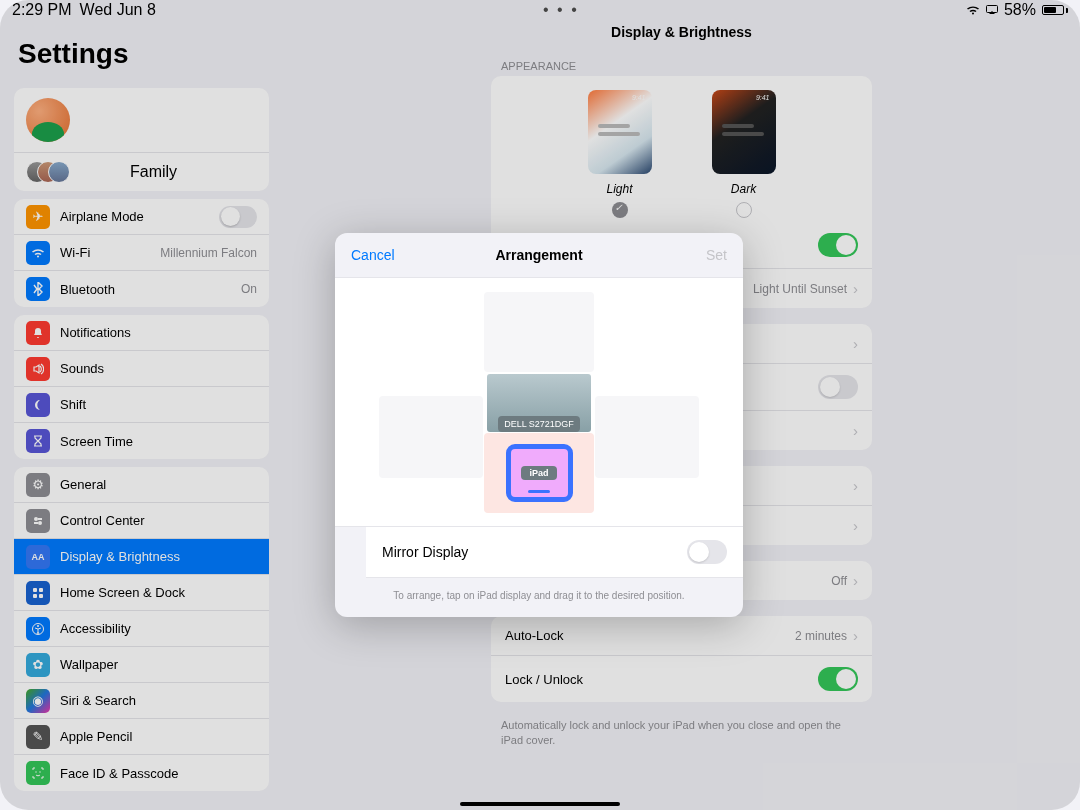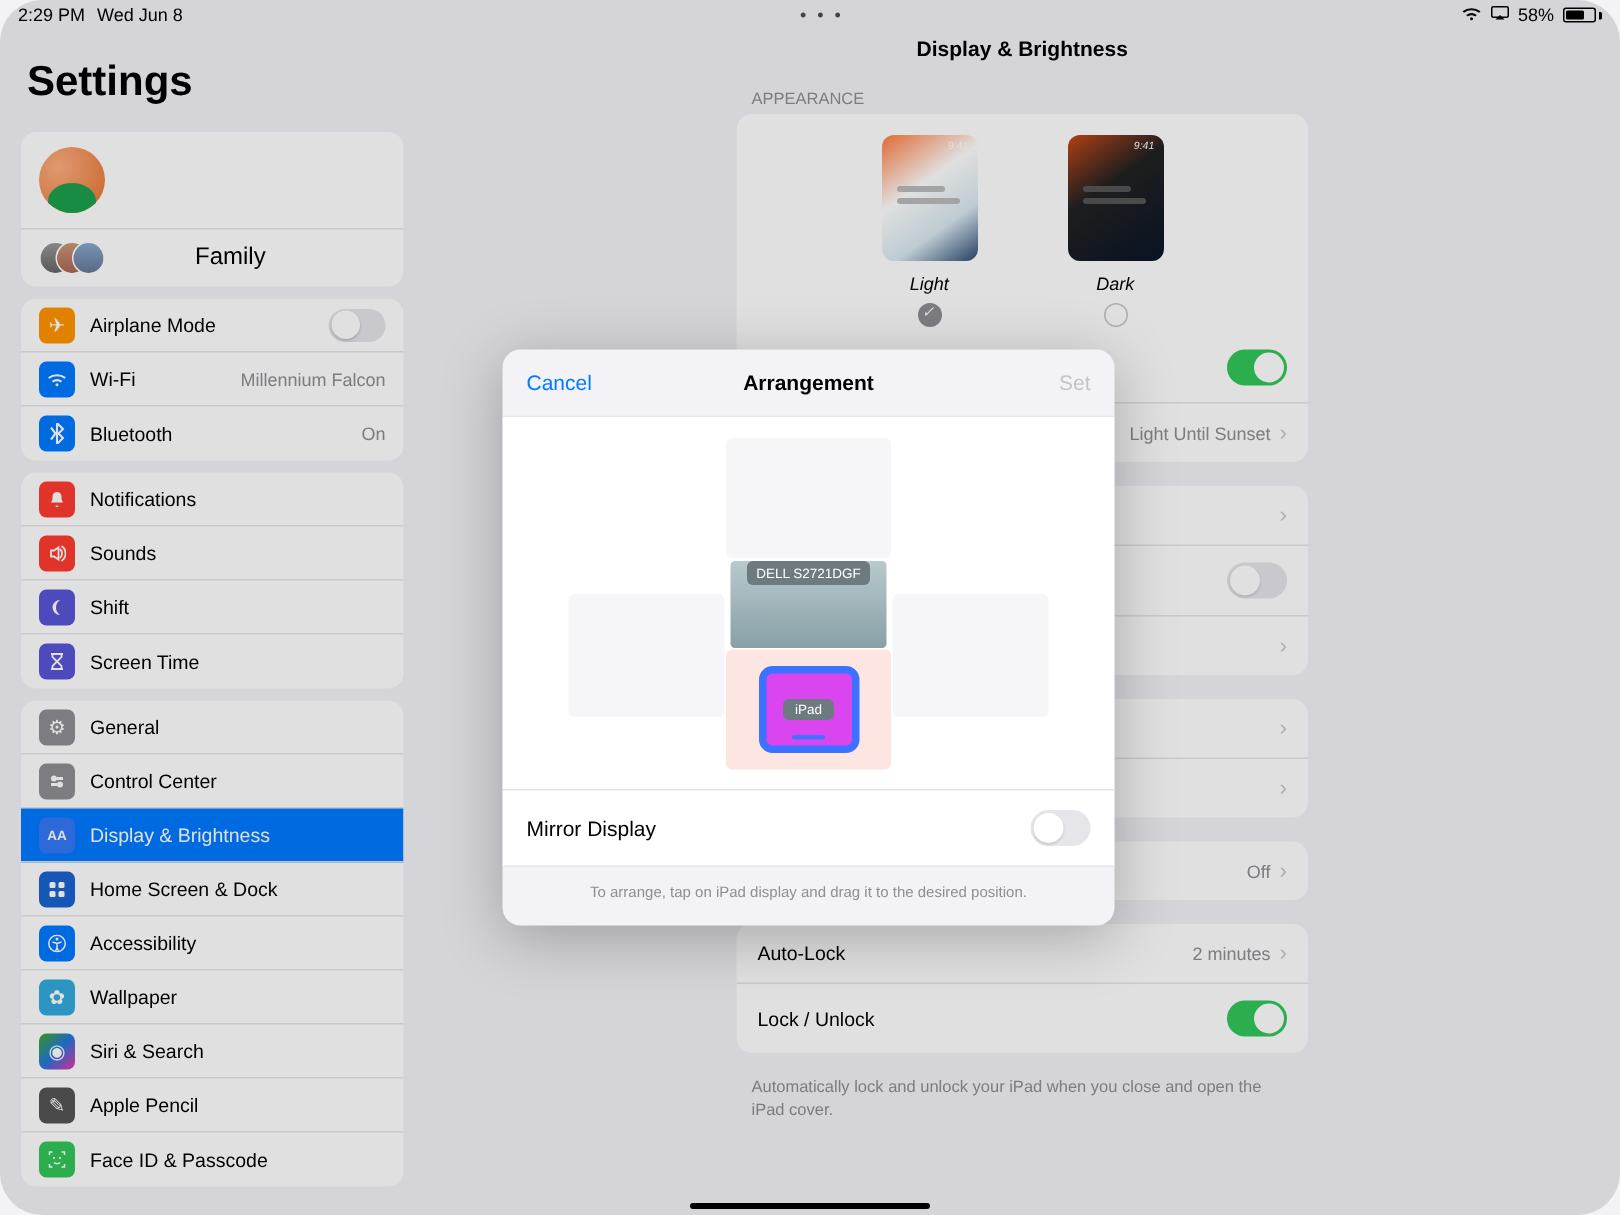--- a/index.html
+++ b/index.html
@@ -1,20 +1,20 @@
 <!DOCTYPE html>
 <html><head>
 <meta charset="utf-8">
 <style>
   * { box-sizing: border-box; margin: 0; padding: 0; font-family: -apple-system, "Helvetica Neue", Arial, sans-serif; }
   html, body { width: 1080px; height: 810px; overflow: hidden; background: #f2f2f7; }
   body { position: relative; border-radius: 28px; }
 
   
-  .statusbar { position: absolute; top: 0; left: 0; right: 0; height: 20px; display: flex; align-items: center; font-size: 12px; font-weight: 500; padding: 0 12px; z-index: 10; }
+  .statusbar { position: absolute; top: 0; left: 0; right: 0; height: 20px; display: flex; align-items: center; font-size: 16px; font-weight: 500; padding: 0 12px; z-index: 10; }
   .statusbar .left { display: flex; gap: 8px; align-items: center; }
   .statusbar .center { flex: 1; text-align: center; color: #444;}
   .statusbar .right { display: flex; gap: 6px; align-items: center; }
   .status-dots { letter-spacing: 2px; }
   .battery { display: inline-flex; align-items: center; gap: 2px; }
   .battery-body { width: 22px; height: 10px; border: 1px solid #000; border-radius: 2px; position: relative; }
   .battery-fill { position: absolute; left: 1px; top: 1px; bottom: 1px; width: 58%; background: #000; border-radius: 1px; }
   .battery-cap { width: 2px; height: 5px; background: #000; border-radius: 0 1px 1px 0; }
 
   
@@ -84,27 +84,27 @@
   .modal { position:absolute; left:335px; top:233px; width:408px; background:#f2f2f7; border-radius:12px; overflow:hidden; box-shadow: 0 8px 40px rgba(0,0,0,0.25); z-index:20; }
   .modal-header { display:flex; align-items:center; justify-content:space-between; padding:14px 16px; font-size:14px; }
   .modal-header .cancel { color:#007aff; cursor:pointer; }
   .modal-header .title { font-weight:600; position:absolute; left:0; right:0; text-align:center; pointer-events:none; }
   .modal-header .set { color:#c4c4c8; }
   .arrange-area { background:#fff; margin:0; border-top:0.5px solid #e5e5ea; border-bottom:0.5px solid #e5e5ea; height:250px; position:relative; }
   .slot { position:absolute; background:#f6f6f8; border-radius:4px; }
   .slot.top { left:149px; top:14px; width:110px; height:80px; }
   .slot.left { left:44px; top:118px; width:104px; height:82px; }
   .slot.right { left:260px; top:118px; width:104px; height:82px; }
-  .ext-display { position:absolute; left:152px; top:96px; width:104px; height:58px; background:linear-gradient(180deg,#b9c9ce,#88a0a6); border-radius:3px; display:flex; align-items:flex-start; justify-content:center; }
+  .ext-display { position:absolute; left:152px; top:96px; width:104px; height:58px; background:linear-gradient(180deg,#b9c9ce,#88a0a6); border-radius:3px; display:flex; align-items:flex-end; justify-content:center; }
   .ext-label { font-size:9px; color:#fff; background:#6d7b80; padding:3px 6px; border-radius:4px; }
   .ipad-slot { position:absolute; left:149px; top:155px; width:110px; height:80px; background:#fde6e2; border-radius:4px; display:flex; align-items:center; justify-content:center; }
-  .ipad-device { width:67px; height:58px; border:5px solid #3b72ff; border-radius:9px; background:#d946ef; position:relative; display:flex; align-items:center; justify-content:center; }
+  .ipad-device { width:67px; height:58px; border:5px solid #3b72ff; border-radius:9px; background:#f0abfc; position:relative; display:flex; align-items:center; justify-content:center;font-weight:bold; }
   .ipad-device::after { content:""; position:absolute; bottom:4px; left:50%; transform:translateX(-50%); width:22px; height:3px; background:#3b72ff; border-radius:2px; }
   .ipad-label { font-size:9px; color:#fff; background:#6d7b80; padding:2px 8px; border-radius:4px; }
-  .mirror-row { display:flex; align-items:center; justify-content:space-between; padding:13px 16px; background:#fff; font-size:14px; border-bottom:0.5px solid #e5e5ea; }
+  .mirror-row { display:flex; align-items:center; justify-content:space-between; padding:13px 16px; background:#fff; font-size:14px; border-bottom:0.5px solid #e5e5ea;margin-left:31px; }
   .modal-hint { text-align:center; font-size:10px; color:#8e8e93; padding:12px 16px 16px; }
 
   .home-indicator { position:absolute; bottom:4px; left:50%; transform:translateX(-50%); width:160px; height:4px; background:#000; border-radius:3px; z-index:30; }
 </style>
 </head>
 <body>
 
 <div class="statusbar">
   <div class="left">
     <span>2:29 PM</span>

